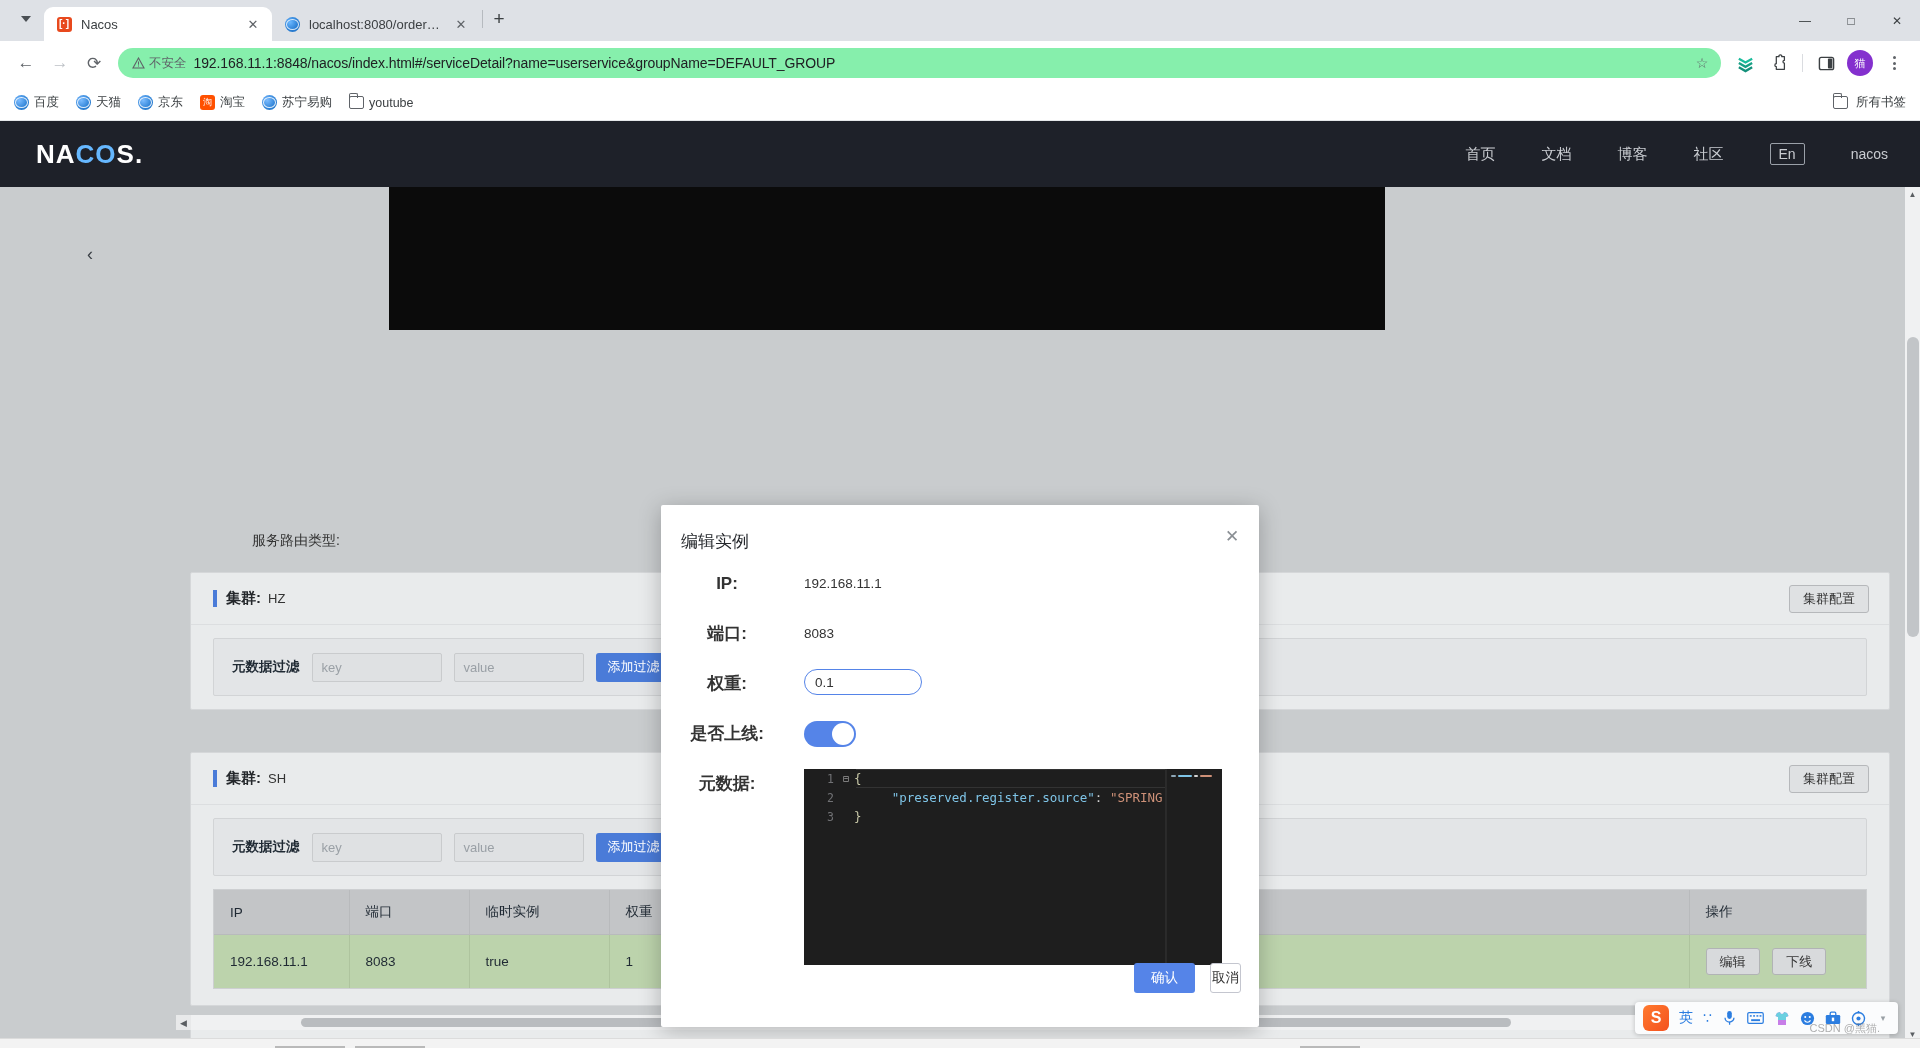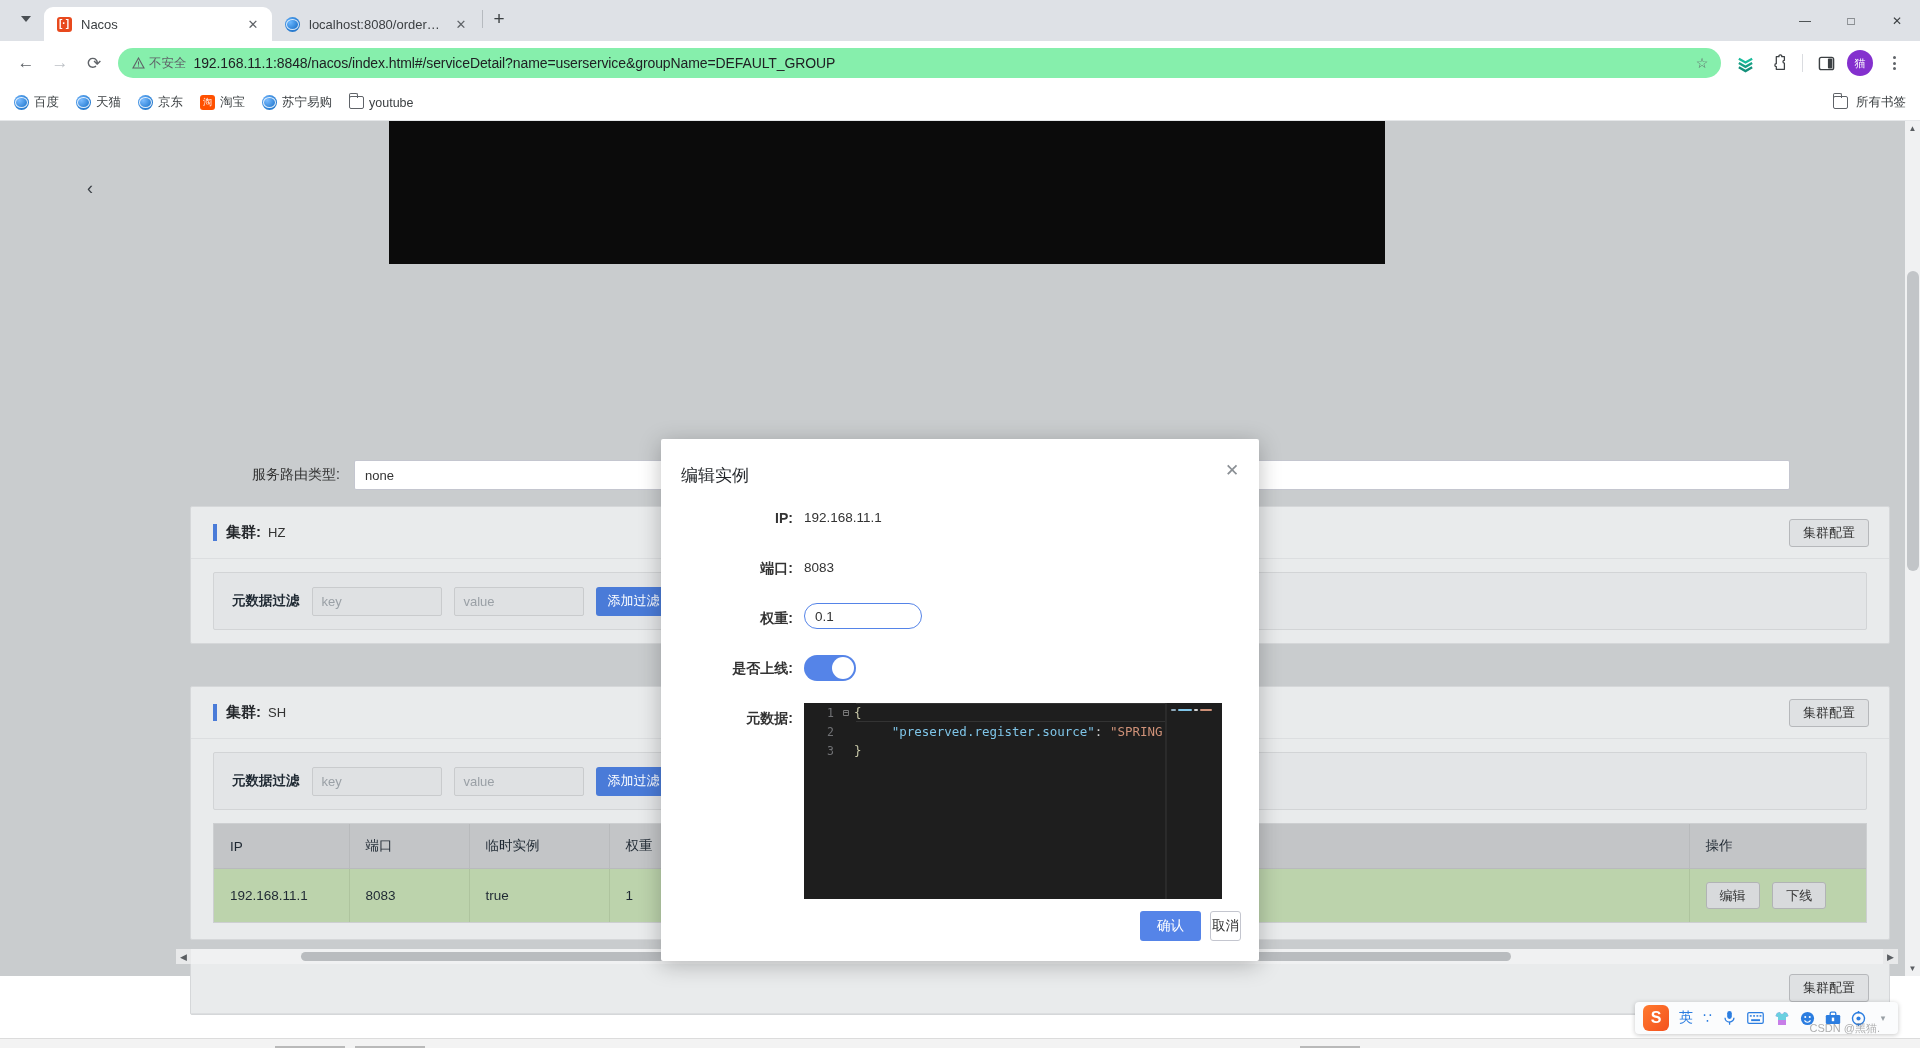--- a/index.html
+++ b/index.html
@@ -174,21 +174,21 @@
   .modal {
     position: absolute; left: 661px; top: 318px; width: 598px; height: 522px;
     background: #fff; box-shadow: 0 4px 22px rgba(0,0,0,.25); border-radius: 2px;
   }
   .modal-title { position: absolute; left: 20px; top: 25px; font-size: 17px; color: #25282c; }
   .modal-close { position: absolute; right: 16px; top: 20px; width: 22px; height: 22px; display: flex; align-items: center; justify-content: center; color: #8a8f94; font-size: 17px; }
   .modal-body { position: absolute; left: 0; top: 64px; right: 0; bottom: 70px; }
 
   .frow { display: flex; align-items: flex-start; margin-bottom: 20px; }
   .frow .flabel {
-    width: 143px; text-align: right; padding-right: 11px; font-size: 14px;
+    width: 143px; text-align: center; padding-right: 11px; font-size: 17px;
     font-weight: 700; color: #333; line-height: 30px;
   }
   .fval { font-size: 13.5px; color: #333; line-height: 30px; }
   .weight-input {
     width: 118px; height: 14px; border: 1px solid #5584e8; border-radius: 14px;
     padding: 12px 10px; font-size: 13.5px; color: #333; display: flex; align-items: center;
     background: #fff;
   }
   .switch { width: 52px; height: 26px; border-radius: 13px; background: #5584e8; position: relative; margin-top: 2px; }
   .switch .knob { position: absolute; right: 2px; top: 2px; width: 22px; height: 22px; border-radius: 50%; background: #fff; }
@@ -204,21 +204,21 @@
   .ed-code { color: #d4d4d4; white-space: pre; }
   .tok-brace { color: #c8c8a8; }
   .tok-key { color: #7fc5e8; }
   .tok-punc { color: #d4d4d4; }
   .tok-str { color: #ce9178; }
   .ed-active-line { position: absolute; left: 52px; right: 0; height: 19px; border-top: 1px solid #333; border-bottom: 1px solid #333; }
   .ed-minimap { position: absolute; right: 0; top: 0; width: 56px; height: 100%; background: #1e1e1e; border-left: 1px solid #2a2a2a; }
   .mm-line { position: absolute; height: 2px; border-radius: 1px; }
   .ed-vscroll { position: absolute; right: 56px; top: 0; width: 1px; height: 100%; background: #2b2b2b; }
 
-  .modal-footer { position: absolute; right: 18px; bottom: 20px; display: flex; gap: 9px; }
+  .modal-footer { position: absolute; right: 18px; bottom: 34px; display: flex; gap: 15px; }
   .btn-primary { height: 30px; padding: 0 17px; background: #5584e8; color: #fff; border: none; border-radius: 3px; font-size: 13.5px; display: flex; align-items: center; }
   .btn-default { height: 30px; padding: 0 1px; background: #fff; color: #333; border: 1px solid #c4c6cf; border-radius: 3px; font-size: 13.5px; display: flex; align-items: center; }
 
   
   .ime-bar {
     position: absolute; right: 22px; bottom: 14px; height: 32px;
     background: #fbfcfd; border-radius: 4px; box-shadow: 0 1px 5px rgba(0,0,0,.22);
     display: flex; align-items: center; padding: 0 8px; gap: 10px; z-index: 50;
   }
   .ime-logo { width: 26px; height: 26px; background: linear-gradient(135deg,#ff7a2f,#f4511e); border-radius: 6px; color: #fff; font-size: 16px; font-weight: bold; display: flex; align-items: center; justify-content: center; }
@@ -344,30 +344,44 @@
       <span>youtube</span>
     </div>
     <div class="bm-right">
       <span class="bm-folder"></span>
       <span>所有书签</span>
     </div>
   </div>
 
   <div class="page">
 
+    <div class="nacos-header">
+      <div class="nacos-logo">
+        <span class="w">NA</span>
+          <span class="b">CO</span>
+          <span class="w">S.</span>
+      </div>
+      <div class="nacos-nav">
+        <a href="#">首页</a>
+        <a href="#">文档</a>
+        <a href="#">博客</a>
+        <a href="#">社区</a>
+        <span class="lang-box">En</span>
+        <span class="user-name">nacos</span>
+      </div>
+    </div>
 
     <div class="content-area">
 
       <div class="video-black"></div>
 
       <div class="collapse-arrow">‹</div>
 
       <div class="route-row">
         <span class="route-label">服务路由类型:</span>
-        <span class="route-select">none</span>
       </div>
 
       <div class="cluster-block" style="top:385px;">
         <div class="cluster-head">
           <span class="cluster-bar"></span>
           <span class="cluster-title">集群:</span>
           <span class="cluster-name">HZ</span>
           <span class="cfg-btn">集群配置</span>
         </div>
         <div class="filter-box">

